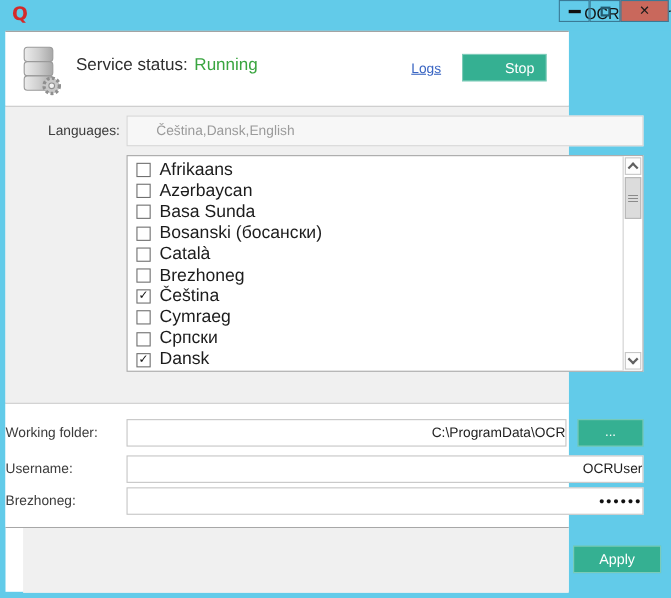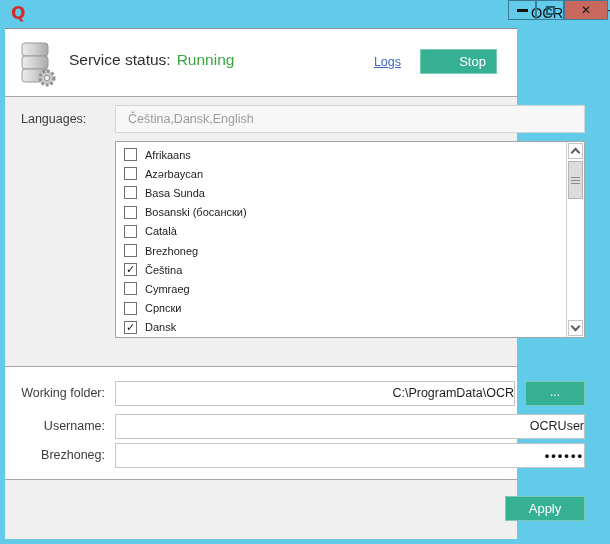--- a/index.html
+++ b/index.html
@@ -36,54 +36,54 @@
   .server-icon{position:absolute;left:15px;top:12px;width:38px;height:46px;}
   .status-text{position:absolute;left:64px;top:22px;font-size:15.5px;color:#2e2e2e;}
   .status-value{color:var(--running-green);margin-left:6px;}
   .logs-link{position:absolute;right:116px;top:26px;font-size:12.5px;color:var(--link-blue);
     text-decoration:underline;cursor:pointer;}
   .btn-teal{background:var(--accent-teal);color:#fff;border:1px solid rgba(255,255,255,.35);
     text-align:center;cursor:pointer;font-family:inherit;}
   .btn-stop{position:absolute;right:20px;top:20px;width:77px;height:25px;font-size:13px;line-height:23px;padding-left:28px;}
   
   .sec-lang{position:relative;height:269px;background:var(--section-gray);}
-  .lang-label{position:absolute;left:16px;top:15px;width:103px;text-align:left;font-size:12.5px;color:var(--label);}
+  .lang-label{position:absolute;left:1px;top:15px;width:103px;text-align:right;font-size:12.5px;color:var(--label);}
   .lang-field{position:absolute;left:110px;top:8px;width:470px;height:28px;background:#f7f7f7;
-    border:1px solid #d5d5d5;color:#9b9b9b;font-size:12.5px;line-height:26px;padding-left:12px;
+    border:1px solid #d5d5d5;color:#9b9b9b;font-size:12.5px;line-height:26px;padding-left:26px;
     white-space:nowrap;overflow:hidden;}
   .listbox{position:absolute;left:110px;top:44px;width:470px;height:197px;background:#fff;
     border:1px solid #a6a6a6;overflow:hidden;}
   .rows{position:absolute;left:0;top:3px;right:18px;}
   .lrow{height:19.2px;display:flex;align-items:center;cursor:default;}
   .cb{width:13px;height:13px;border:1px solid #707070;background:#fff;margin-left:8px;margin-right:8px;
     flex:0 0 13px;font-size:11px;line-height:11px;font-weight:bold;color:#111;text-align:center;}
-  .lbl{font-size:11px;color:#1c1c1c;white-space:nowrap;}
+  .lbl{font-size:16px;color:#1c1c1c;white-space:nowrap;}
   
   .sbar{position:absolute;top:0;right:0;bottom:0;width:18px;background:#fff;border-left:1px solid #d0d0d0;}
   .sbtn{position:absolute;left:1px;right:1px;height:16px;border:1px solid #c6c6c6;background:#fdfdfd;
     display:flex;align-items:center;justify-content:center;cursor:pointer;}
   .sbtn.up{top:1px;} .sbtn.down{bottom:1px;}
   .chev{width:7px;height:7px;border-left:2px solid #5f5f5f;border-top:2px solid #5f5f5f;}
   .chev.u{transform:rotate(45deg);margin-top:3px;}
   .chev.d{transform:rotate(225deg);margin-top:-3px;}
   .sthumb{position:absolute;left:1px;right:1px;top:19px;height:38px;border:1px solid #b5b5b5;
     background:#dcdcdc;cursor:pointer;display:flex;align-items:center;justify-content:center;}
   .grip{width:9px;height:7px;background:repeating-linear-gradient(#8a8a8a 0 1px,transparent 1px 3px);}
   .lang-note{position:absolute;left:0;right:0;top:247px;text-align:center;font-size:11.5px;color:#6e6e6e;}
   
   .sec-set{position:relative;height:112px;background:#fff;}
-  .frow-label{position:absolute;left:0;width:100px;text-align:right;font-size:12.5px;color:var(--label);}
+  .frow-label{position:absolute;left:0;width:100px;font-size:12.5px;color:var(--label);}
   .finput{position:absolute;left:110px;height:25px;background:#fff;border:1px solid #c5c5c5;
     font-size:12.5px;color:#1e1e1e;padding-left:8px;line-height:23px;white-space:nowrap;overflow:hidden;text-align:right;}
   .lab-wf{top:19px;} .in-wf{top:14px;width:400px;}
   .btn-browse{position:absolute;left:520px;top:14px;width:60px;height:25px;font-size:12px;line-height:21px;}
   .lab-user{top:52px;} .in-user{top:47px;width:470px;}
   .lab-pass{top:81px;} .in-pass{top:76px;width:470px;font-size:13px;font-weight:bold;letter-spacing:2px;color:#111;}
   
-  .sec-footer{position:relative;height:59px;background:var(--section-gray);}
+  .sec-footer{position:relative;height:59px;background:var(--section-gray);margin-left:16px;}
   .btn-apply{position:absolute;left:500px;top:16px;width:80px;height:25px;font-size:13px;line-height:23px;}
 </style>
 </head>
 <body>
 
 <div class="titlebar">
   <span class="app-logo">Q</span>
   <div class="title">OCR Server</div>
   <div class="winbtn btn-min">
     <span class="min-glyph"></span>

